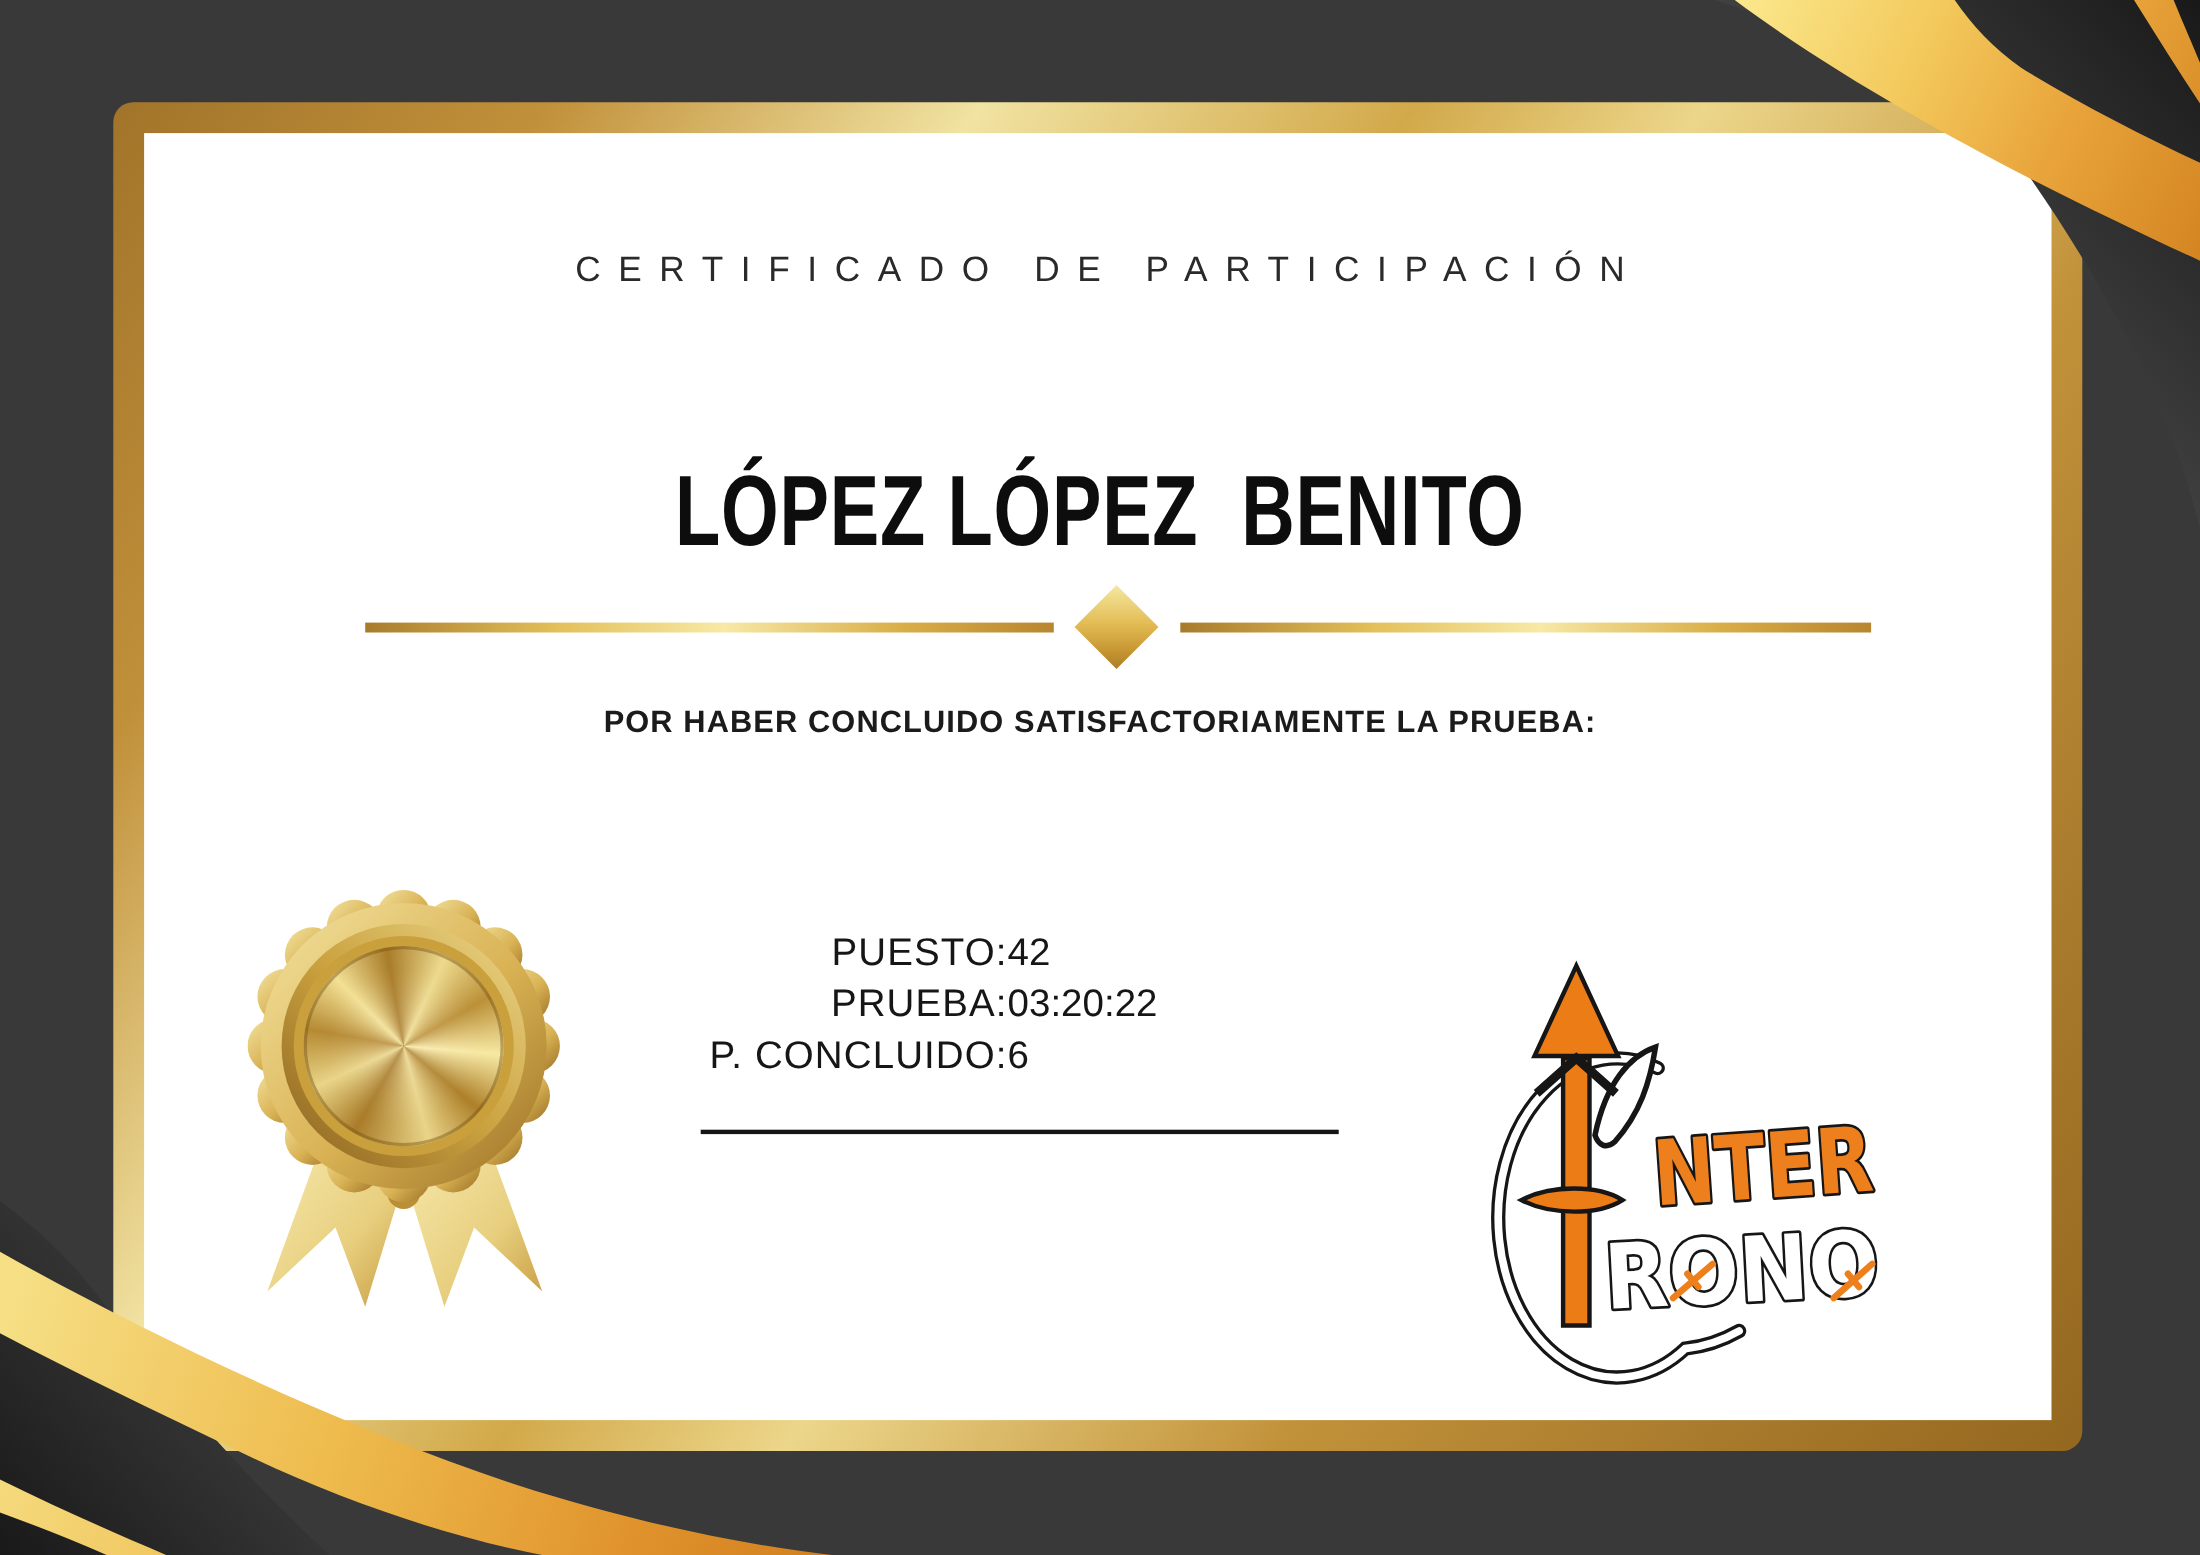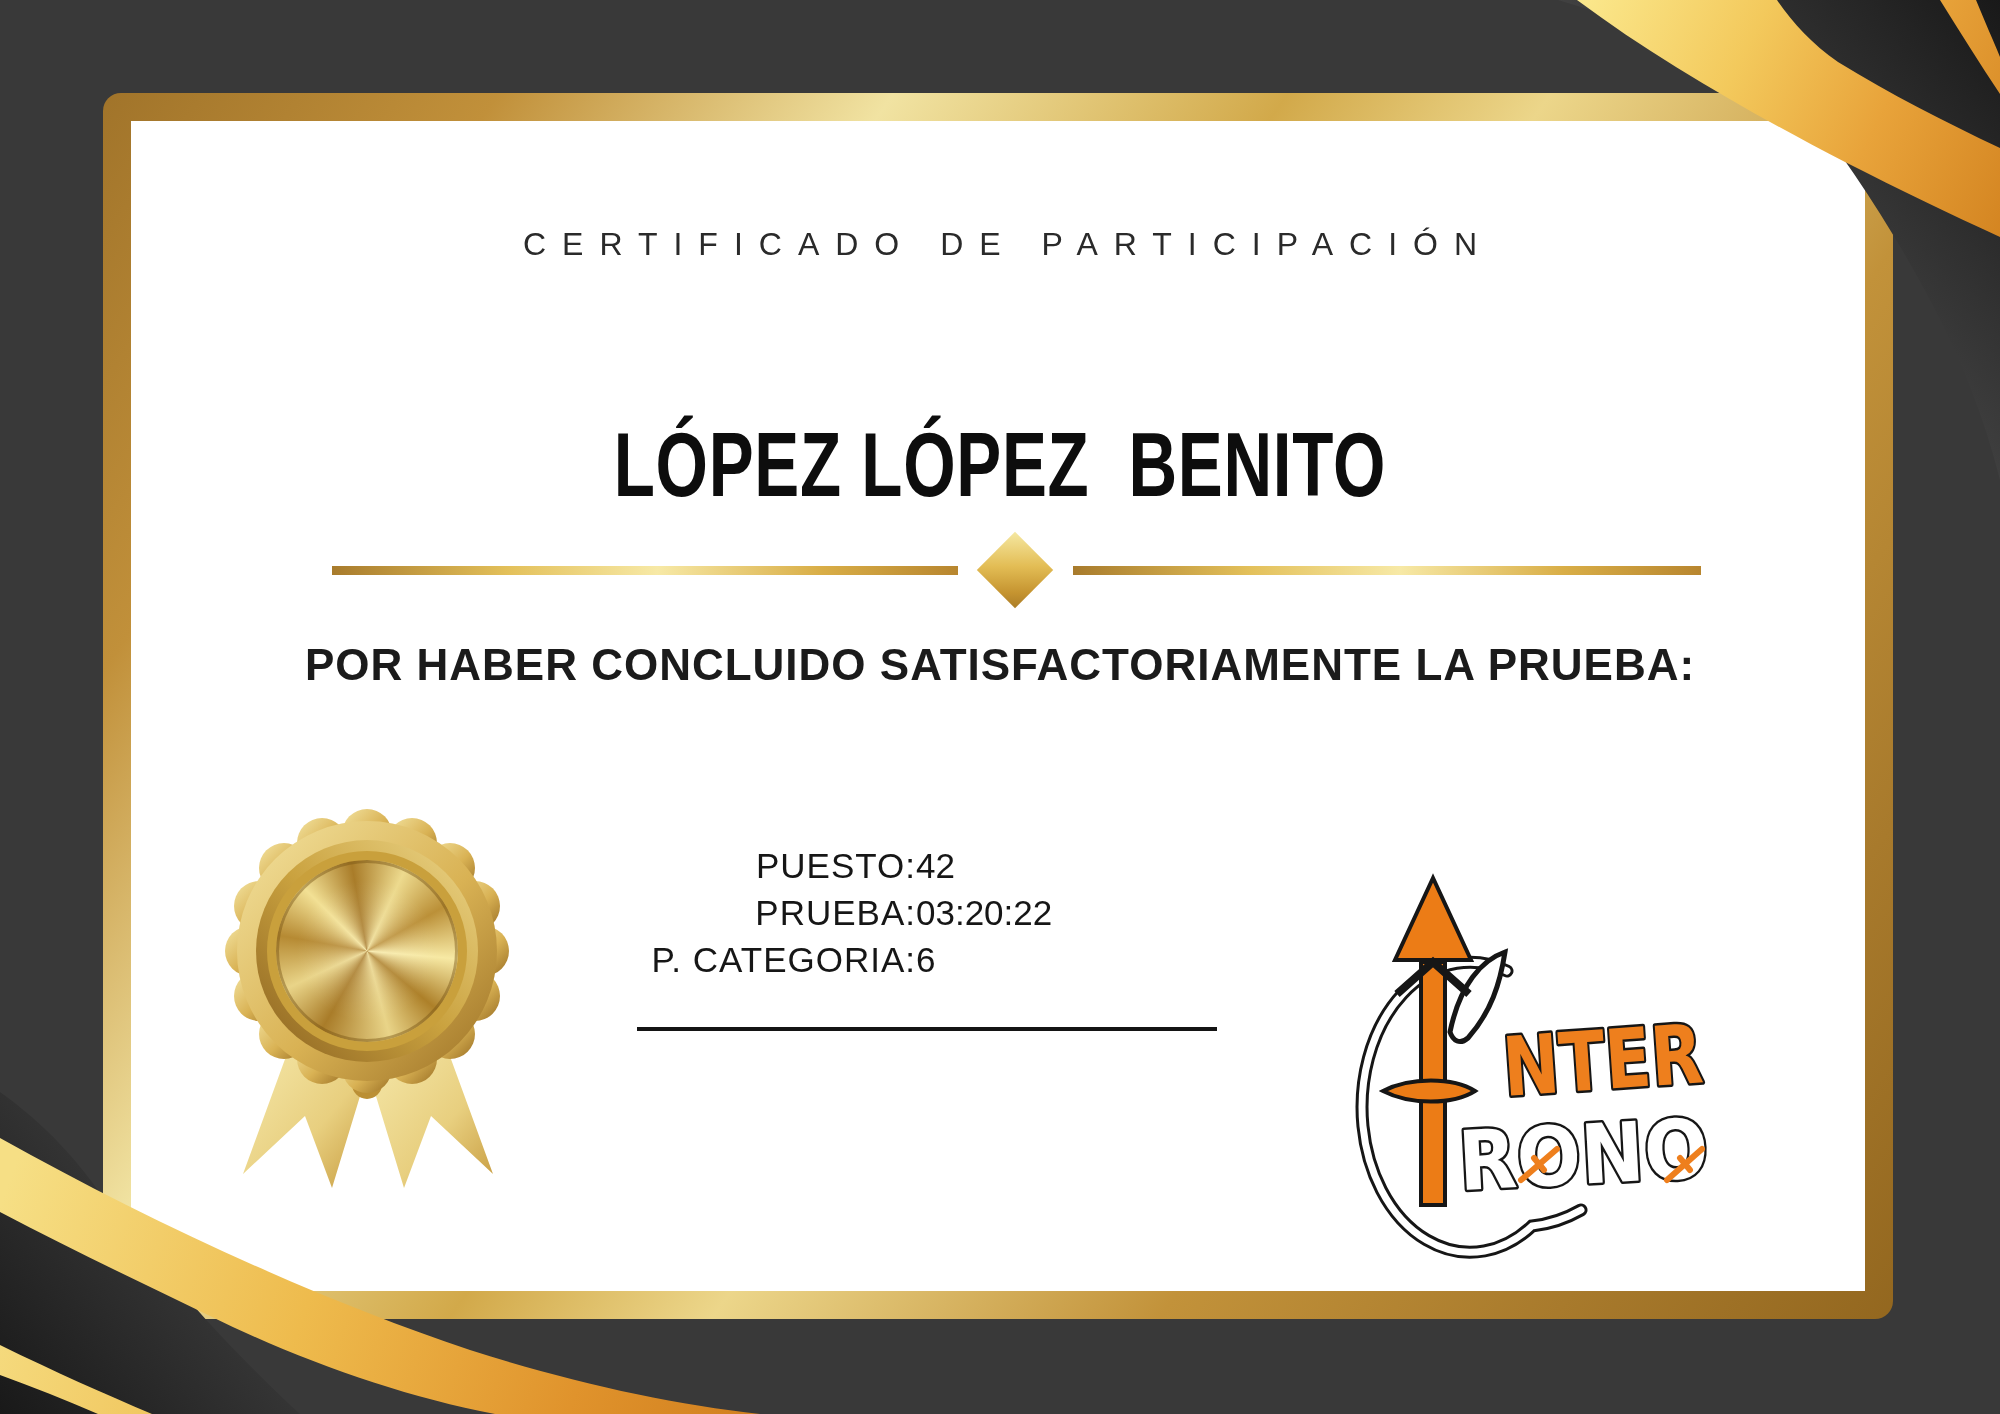--- a/index.html
+++ b/index.html
@@ -17,21 +17,21 @@
 
   .div-line{position:absolute;height:9px;top:566px;z-index:2;
     background:linear-gradient(90deg,#a87b2c,#e3c05a 28%,#f7e9a6 52%,#d9ae47 78%,#b8862f);}
   .div-line.left{left:332px;width:626px;}
   .div-line.right{left:1073px;width:628px;}
   .div-diamond{position:absolute;left:988px;top:543px;width:54px;height:54px;z-index:2;
     transform:rotate(45deg);
     background:linear-gradient(135deg,#f5e8a2,#e3bd55 45%,#c59430 80%,#ab7d28);}
 
   .body-line{top:640px;left:0;width:2000px;text-align:center;
-    font-size:44px;font-weight:600;letter-spacing:1px;color:#1b1b1b;}
+    font-size:28px;font-weight:600;letter-spacing:1px;color:#1b1b1b;}
 
   .stats{left:628px;top:842px;width:620px;}
   .stat-row{display:flex;line-height:47px;font-size:35px;color:#161616;}
   .stat-label{width:288px;text-align:right;font-weight:400;letter-spacing:1px;}
   .stat-value{font-weight:400;}
 
   .sig-line{left:637px;top:1027px;width:580px;height:4px;background:#141414;}
 
   .medal{left:225px;top:798px;width:285px;height:400px;}
   .medal svg{position:absolute;left:0;top:0;}
@@ -129,21 +129,21 @@
   <div class="layer stats">
     <div class="stat-row">
       <div class="stat-label">PUESTO:</div>
       <div class="stat-value">42</div>
     </div>
     <div class="stat-row">
       <div class="stat-label">PRUEBA:</div>
       <div class="stat-value">03:20:22</div>
     </div>
     <div class="stat-row">
-      <div class="stat-label">P. CATEGORIA:</div>
+      <div class="stat-label">P. CONCLUIDO:</div>
       <div class="stat-value">6</div>
     </div>
   </div>
 
   <div class="layer sig-line"></div>
 
   <div class="layer medal">
     <svg width="285" height="400" viewBox="0 0 285 400">
       <defs>
         <linearGradient id="ribbonG" x1="0" y1="0" x2="1" y2="1">

